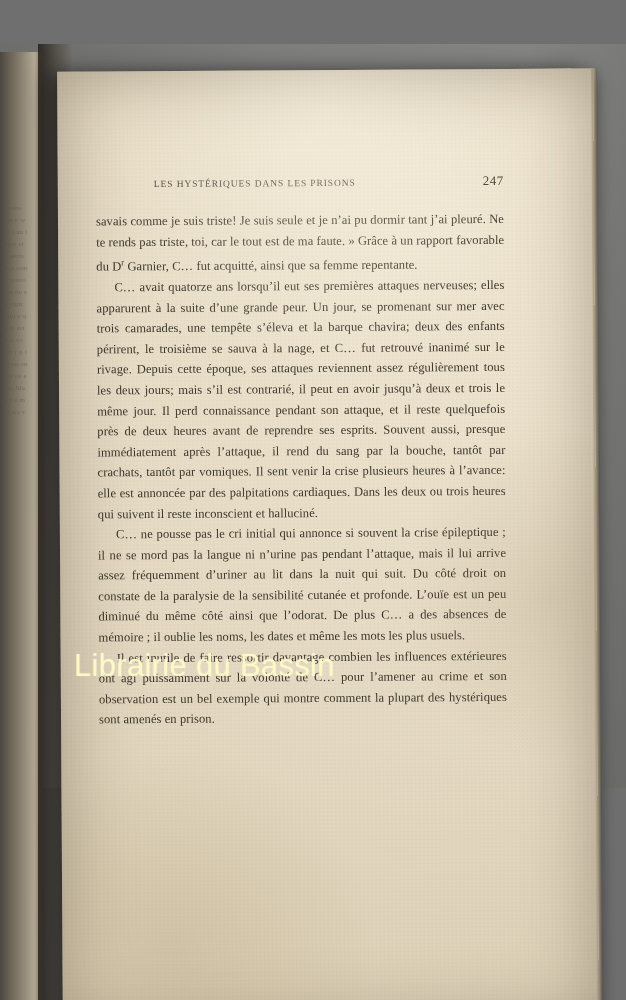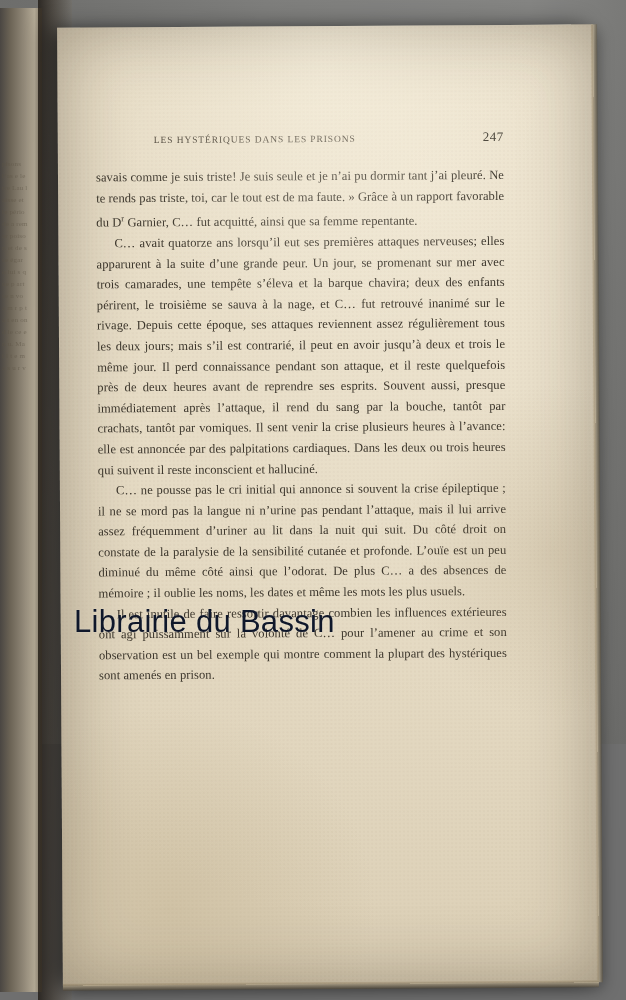--- a/index.html
+++ b/index.html
@@ -12,20 +12,21 @@
     height: 1000px;
     overflow: hidden;
     font-family: "Liberation Serif", serif;
   }
 
   #scan {
     position: relative;
     width: 626px;
     height: 744px;
     background: #7a7a78;
+    margin-top: 44px;
   }
 
   
   .desk {
     position: absolute;
     inset: 0;
     background: linear-gradient(100deg, #6d6d6b 0%, #7e7e7c 35%, #858583 70%, #6a6a68 100%);
   }
 
   
@@ -143,21 +144,21 @@
   .para.indent { text-indent: 18px; }
 
   .sup { font-size: 8.5px; vertical-align: super; }
 
   
   .watermark {
     position: absolute;
     left: 74px;
     top: 604px;
     font-size: 31px;
-    color: #0f172a;
+    color: #fef9c3;
     font-family: "Liberation Sans", sans-serif;
     letter-spacing: .3px;
     text-shadow: 0 0 2px rgba(255,255,255,.35);
     white-space: nowrap;
   }
 
   
   .grain {
     position: absolute;
     inset: 0;

